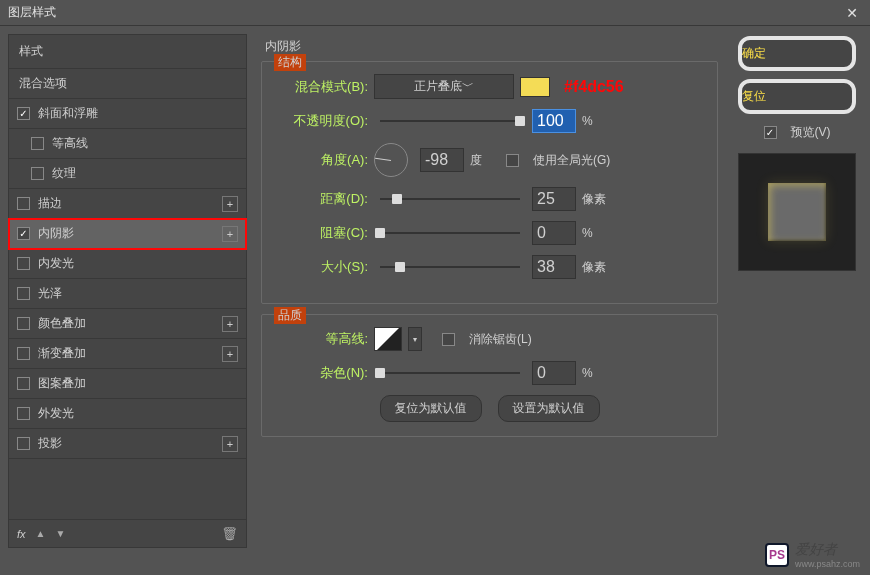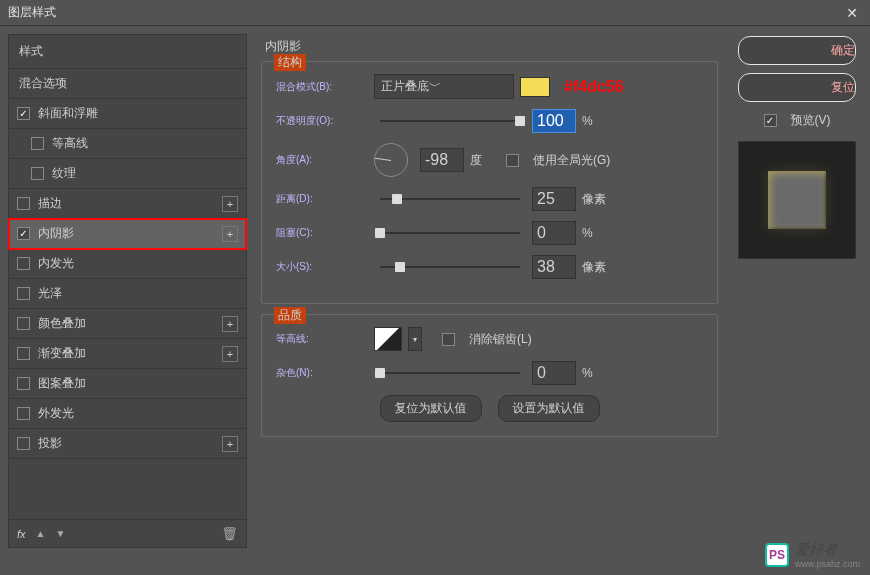--- a/index.html
+++ b/index.html
@@ -20,42 +20,42 @@
     .plus-btn { width: 16px; height: 16px; border: 1px solid #777; color: #ccc; font-size: 11px; display: inline-flex; align-items: center; justify-content: center; margin-left: auto; }
     .sb-footer { margin-top: auto; display: flex; align-items: center; padding: 6px 8px; border-top: 1px solid #383838; gap: 10px; }
     .fx-text { color: #ccc; font-size: 11px; font-style: italic; }
     .arrow-i { color: #aaa; font-size: 10px; }
     .trash-i { color: #aaa; margin-left: auto; font-size: 13px; }
     .content { flex: 1; padding: 4px 6px; }
     .panel-title { color: #d0d0d0; font-size: 12px; margin-bottom: 6px; padding-left: 4px; }
     .group { border: 1px solid #6a6a6a; border-radius: 2px; padding: 12px 14px 14px; margin-bottom: 10px; position: relative; }
     .group-title { position: absolute; top: -8px; left: 12px; background: #c2410c; color: #d0d0d0; font-size: 12px; padding: 0 4px; }
     .row { display: flex; align-items: center; margin-bottom: 10px; gap: 6px; }
-    .row-label { color: #c4b5fd; font-size: 10px; width: 92px; }
-    .dropdown { background: #454545; border: 1px solid #333; color: #d0d0d0; font-size: 12px; padding: 3px 6px; width: 140px; display: flex; justify-content: flex-start; align-items: center; }
+    .row-label { color: #bef264; font-size: 13px; width: 92px; text-align: right; }
+    .dropdown { background: #454545; border: 1px solid #333; color: #d0d0d0; font-size: 12px; padding: 3px 6px; width: 140px; display: flex; justify-content: center; align-items: center; }
     .swatch { width: 30px; height: 20px; background: #f4dc56; border: 1px solid #333; }
     .annot { color: #ff0707; font-size: 16px; font-weight: bold; margin-left: 8px; }
     .slider-track { flex: 1; max-width: 140px; height: 2px; background: #333; position: relative; margin: 0 6px; }
     .slider-thumb { position: absolute; top: -4px; width: 10px; height: 10px; background: #ddd; border-radius: 1px; transform: translateX(-50%); }
     .num-input { width: 44px; background: #454545; border: 1px solid #333; color: #d0d0d0; font-size: 16px; padding: 2px 4px; text-align: left; }
     .num-input.hl { background: #2160b0; color: #fff; border-color: #4a90e2; }
     .unit { color: #d0d0d0; font-size: 12px; width: 30px; }
     .angle-dial { width: 34px; height: 34px; border: 1px solid #888; border-radius: 50%; position: relative; margin-right: 6px; }
     .angle-dial::after { content: ""; position: absolute; width: 16px; height: 1px; background: #ccc; top: 50%; left: 50%; transform-origin: left; transform: rotate(188deg); }
     .btn { background: #454545; border: 1px solid #333; border-radius: 10px; color: #d0d0d0; font-size: 12px; padding: 4px 14px; cursor: pointer; }
     .btn-row { display: flex; gap: 16px; justify-content: center; margin-top: 6px; }
     .contour-box { width: 28px; height: 24px; background: linear-gradient(135deg, #fff 0%, #fff 48%, #222 52%, #222 100%); border: 1px solid #333; }
     .contour-dd { width: 14px; height: 24px; background: #454545; border: 1px solid #333; display: flex; align-items: center; justify-content: center; color: #ccc; font-size: 8px; }
     .right-col { width: 130px; display: flex; flex-direction: column; gap: 8px; align-items: center; padding-top: 2px; }
-    .r-btn { width: 118px; background: #454545; border: 1px solid #e5e5e5; border-radius: 12px; color: #fca5a5; font-size: 12px; padding: 5px 0; text-align: right; cursor: pointer; }
+    .r-btn { width: 118px; background: #454545; border: 4px solid #e5e5e5; border-radius: 12px; color: #fde047; font-size: 12px; padding: 5px 0; text-align: left; cursor: pointer; }
     .preview-chk { display: flex; align-items: center; gap: 6px; color: #d0d0d0; font-size: 12px; margin-top: 2px; }
     .preview-box { width: 118px; height: 118px; background: #222; border: 1px solid #333; margin-top: 4px; display: flex; align-items: center; justify-content: center; }
     .preview-inner { width: 58px; height: 58px; background: #6a6a6a; box-shadow: inset 2px 2px 8px rgba(244,220,86,0.5), inset -1px -1px 3px rgba(0,0,0,0.6), 0 0 12px rgba(244,220,86,0.15); }
     .watermark { position: absolute; bottom: 6px; right: 10px; display: flex; align-items: center; gap: 6px; }
-    .wm-badge { width: 24px; height: 24px; border: 2px solid #14b8a6; color: #a63a8e; font-weight: bold; font-size: 12px; display: flex; align-items: center; justify-content: center; border-radius: 4px; background: #fff; }
+    .wm-badge { width: 24px; height: 24px; border: 2px solid #0f172a; color: #a63a8e; font-weight: bold; font-size: 12px; display: flex; align-items: center; justify-content: center; border-radius: 4px; background: #fff; }
     .wm-text { font-size: 14px; color: #444; font-style: italic; }
     .wm-sub { font-size: 9px; color: #888; }
   </style>
 </head>
 <body>
 
 <div class="titlebar">
   <span class="titlebar-text">图层样式</span>
   <span class="close-x">✕</span>
 </div>

